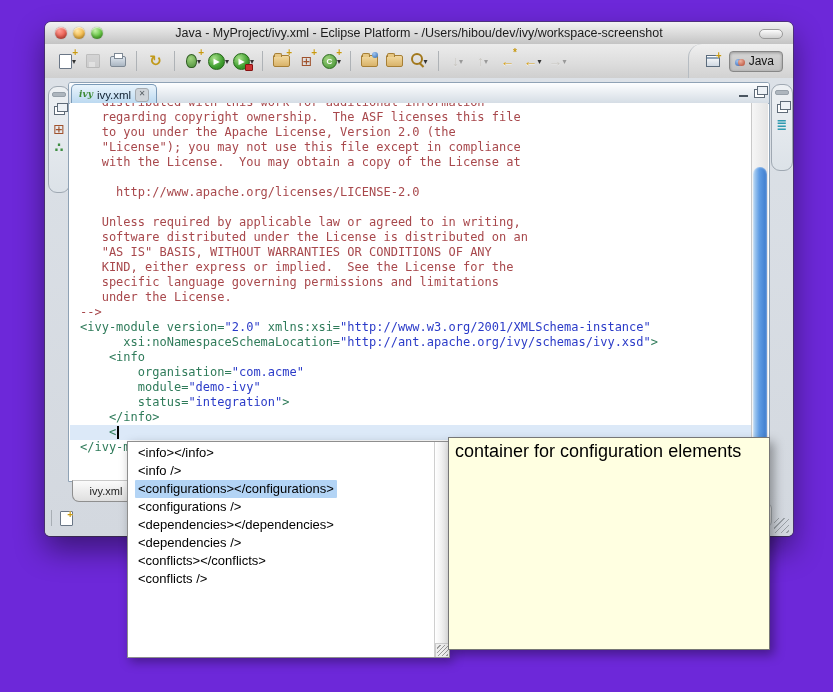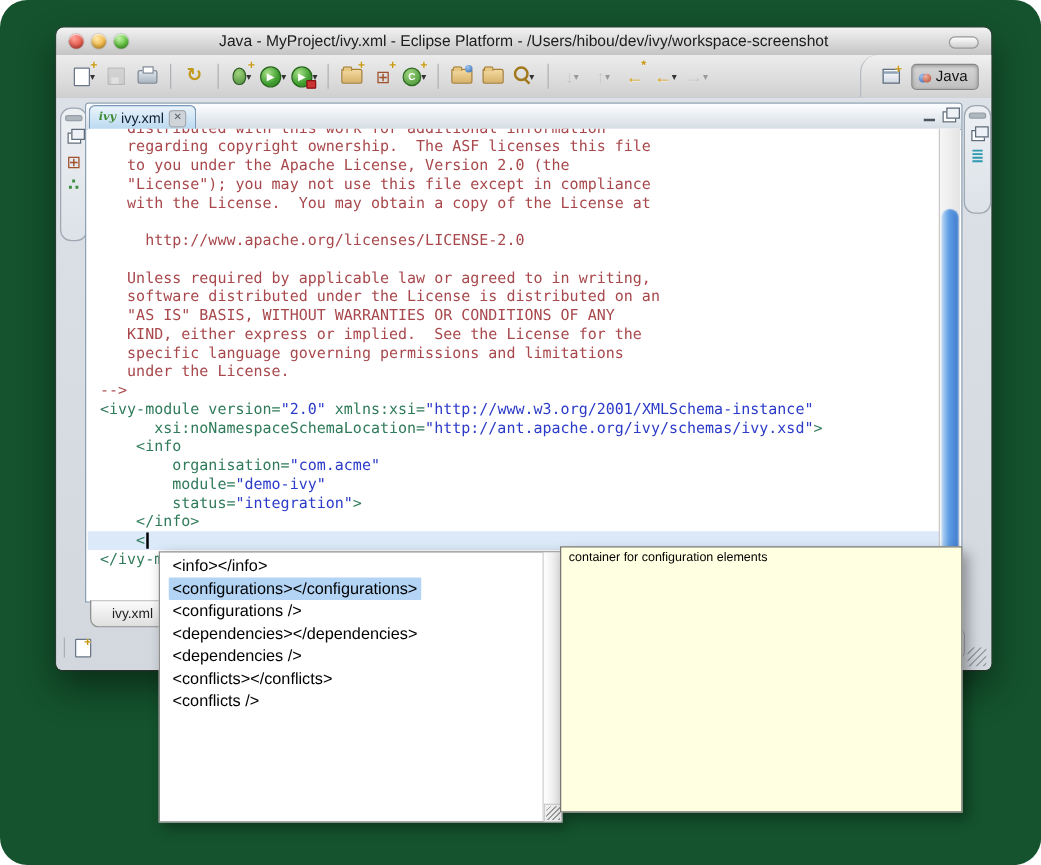--- a/index.html
+++ b/index.html
@@ -1,17 +1,17 @@
 <!DOCTYPE html>
 <html><head>
 <meta charset="utf-8">
 <style>
   html,body{margin:0;padding:0;background:#fff;}
-  .page{position:relative;width:833px;height:692px;background:#14532d;overflow:hidden;
-        font-family:"Liberation Sans","DejaVu Sans",sans-serif;border-radius:22px;-webkit-font-smoothing:antialiased;}
+  .page{position:relative;width:833px;height:692px;background:#6d28d9;overflow:hidden;
+        font-family:"Liberation Sans","DejaVu Sans",sans-serif;-webkit-font-smoothing:antialiased;}
 
   
   .window{position:absolute;left:45px;top:22px;width:748px;height:514px;
           border-radius:6px 6px 5px 5px;background:#D9DEE4;
           box-shadow:0 1px 0 rgba(0,0,0,.25), 0 14px 30px rgba(0,0,0,.45);
           outline:1px solid rgba(60,60,60,.55);}
   .titlebar{position:absolute;left:0;top:0;right:0;height:22px;border-radius:6px 6px 0 0;
             background:linear-gradient(#F3F3F3,#D9D9D9 55%,#C4C4C4);
             border-bottom:1px solid #8f8f8f;}
   .tl{position:absolute;top:5px;width:12px;height:12px;border-radius:50%;box-shadow:inset 0 1px 1px rgba(255,255,255,.7), inset 0 -2px 3px rgba(0,0,0,.25), 0 0 1px rgba(0,0,0,.5);}
@@ -128,21 +128,21 @@
   .arow.sel .txt{background:#B3D4F5;}
   .assist-sb{position:absolute;right:0;top:0;width:14px;bottom:0;border-left:1px solid #cfcfcf;
              background:linear-gradient(90deg,#ffffff,#e2e2e2);}
   .assist-grip{position:absolute;right:0;bottom:0;width:13px;height:13px;background:#eee;
                border-left:1px solid #ccc;border-top:1px solid #ccc;}
   .assist-grip:after{content:"";position:absolute;inset:1px;background:repeating-linear-gradient(135deg,transparent 0 2px,#9a9a9a 2px 3px);}
 
   
   .doctip{position:absolute;left:448px;top:437px;width:322px;height:213px;background:#FFFFE1;
           border:1px solid #767676;box-shadow:4px 5px 10px rgba(0,0,0,.35);z-index:11;
-          font-size:10px;color:#000;padding:3px 6px;box-sizing:border-box;}
+          font-size:18px;color:#000;padding:3px 6px;box-sizing:border-box;}
 </style>
 </head>
 <body>
 
 <div class="page">
 
   <div class="window">
 
     <div class="titlebar">
       <span class="tl red"></span>
@@ -296,20 +296,21 @@
         <span class="jball b"></span>
       </div>
       <div class="grip"></div>
 
     </div>
   </div>
 
   <div class="assist">
     <div class="assist-items">
         <div class="arow"><span class="txt">&lt;info&gt;&lt;/info&gt;</span></div>
+        <div class="arow"><span class="txt">&lt;info /&gt;</span></div>
         <div class="arow sel"><span class="txt">&lt;configurations&gt;&lt;/configurations&gt;</span></div>
         <div class="arow"><span class="txt">&lt;configurations /&gt;</span></div>
         <div class="arow"><span class="txt">&lt;dependencies&gt;&lt;/dependencies&gt;</span></div>
         <div class="arow"><span class="txt">&lt;dependencies /&gt;</span></div>
         <div class="arow"><span class="txt">&lt;conflicts&gt;&lt;/conflicts&gt;</span></div>
         <div class="arow"><span class="txt">&lt;conflicts /&gt;</span></div>
       </div>
     <div class="assist-sb"></div>
     <div class="assist-grip"></div>
   </div>

